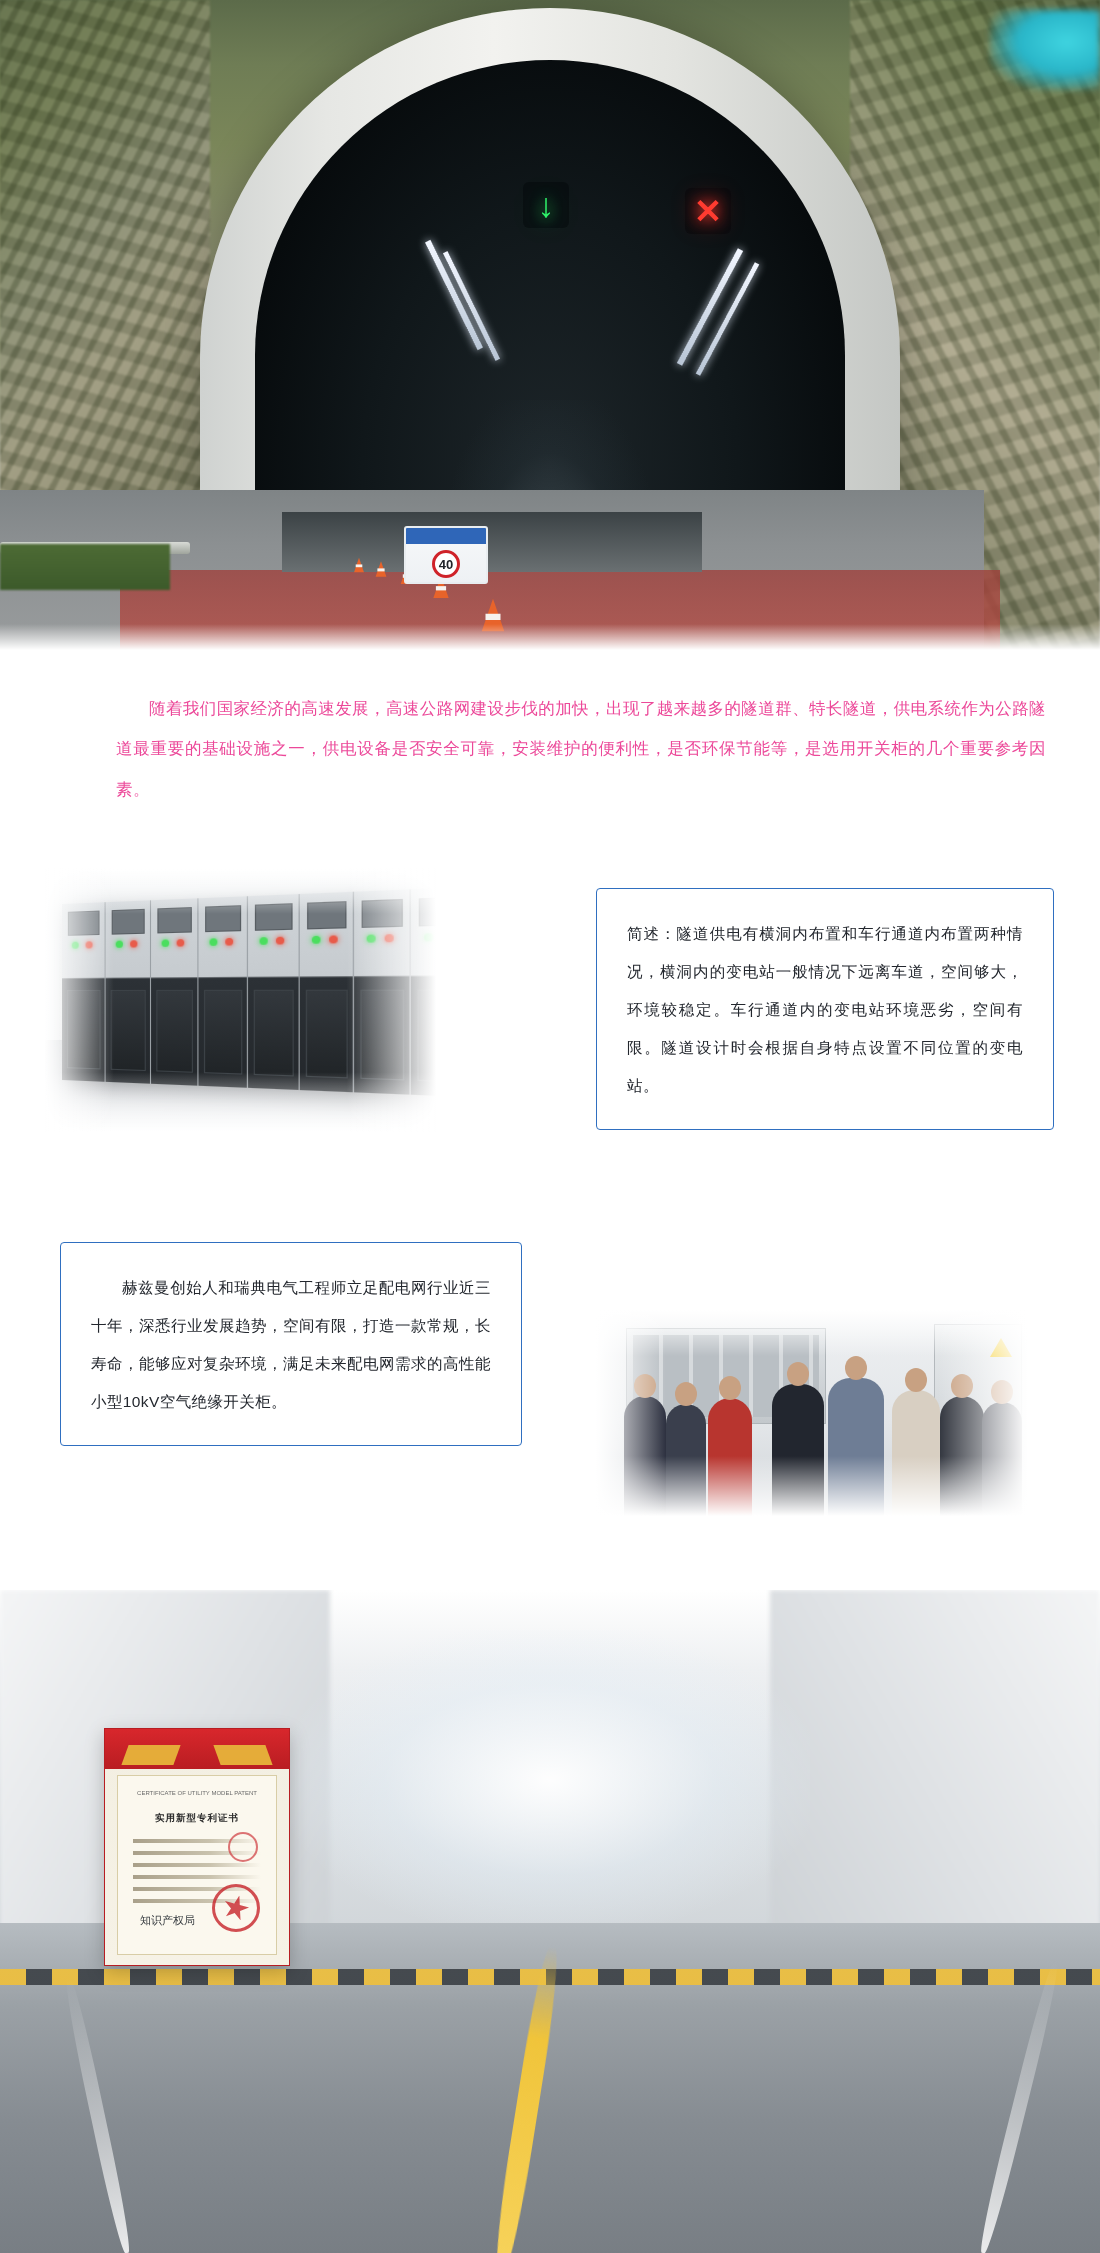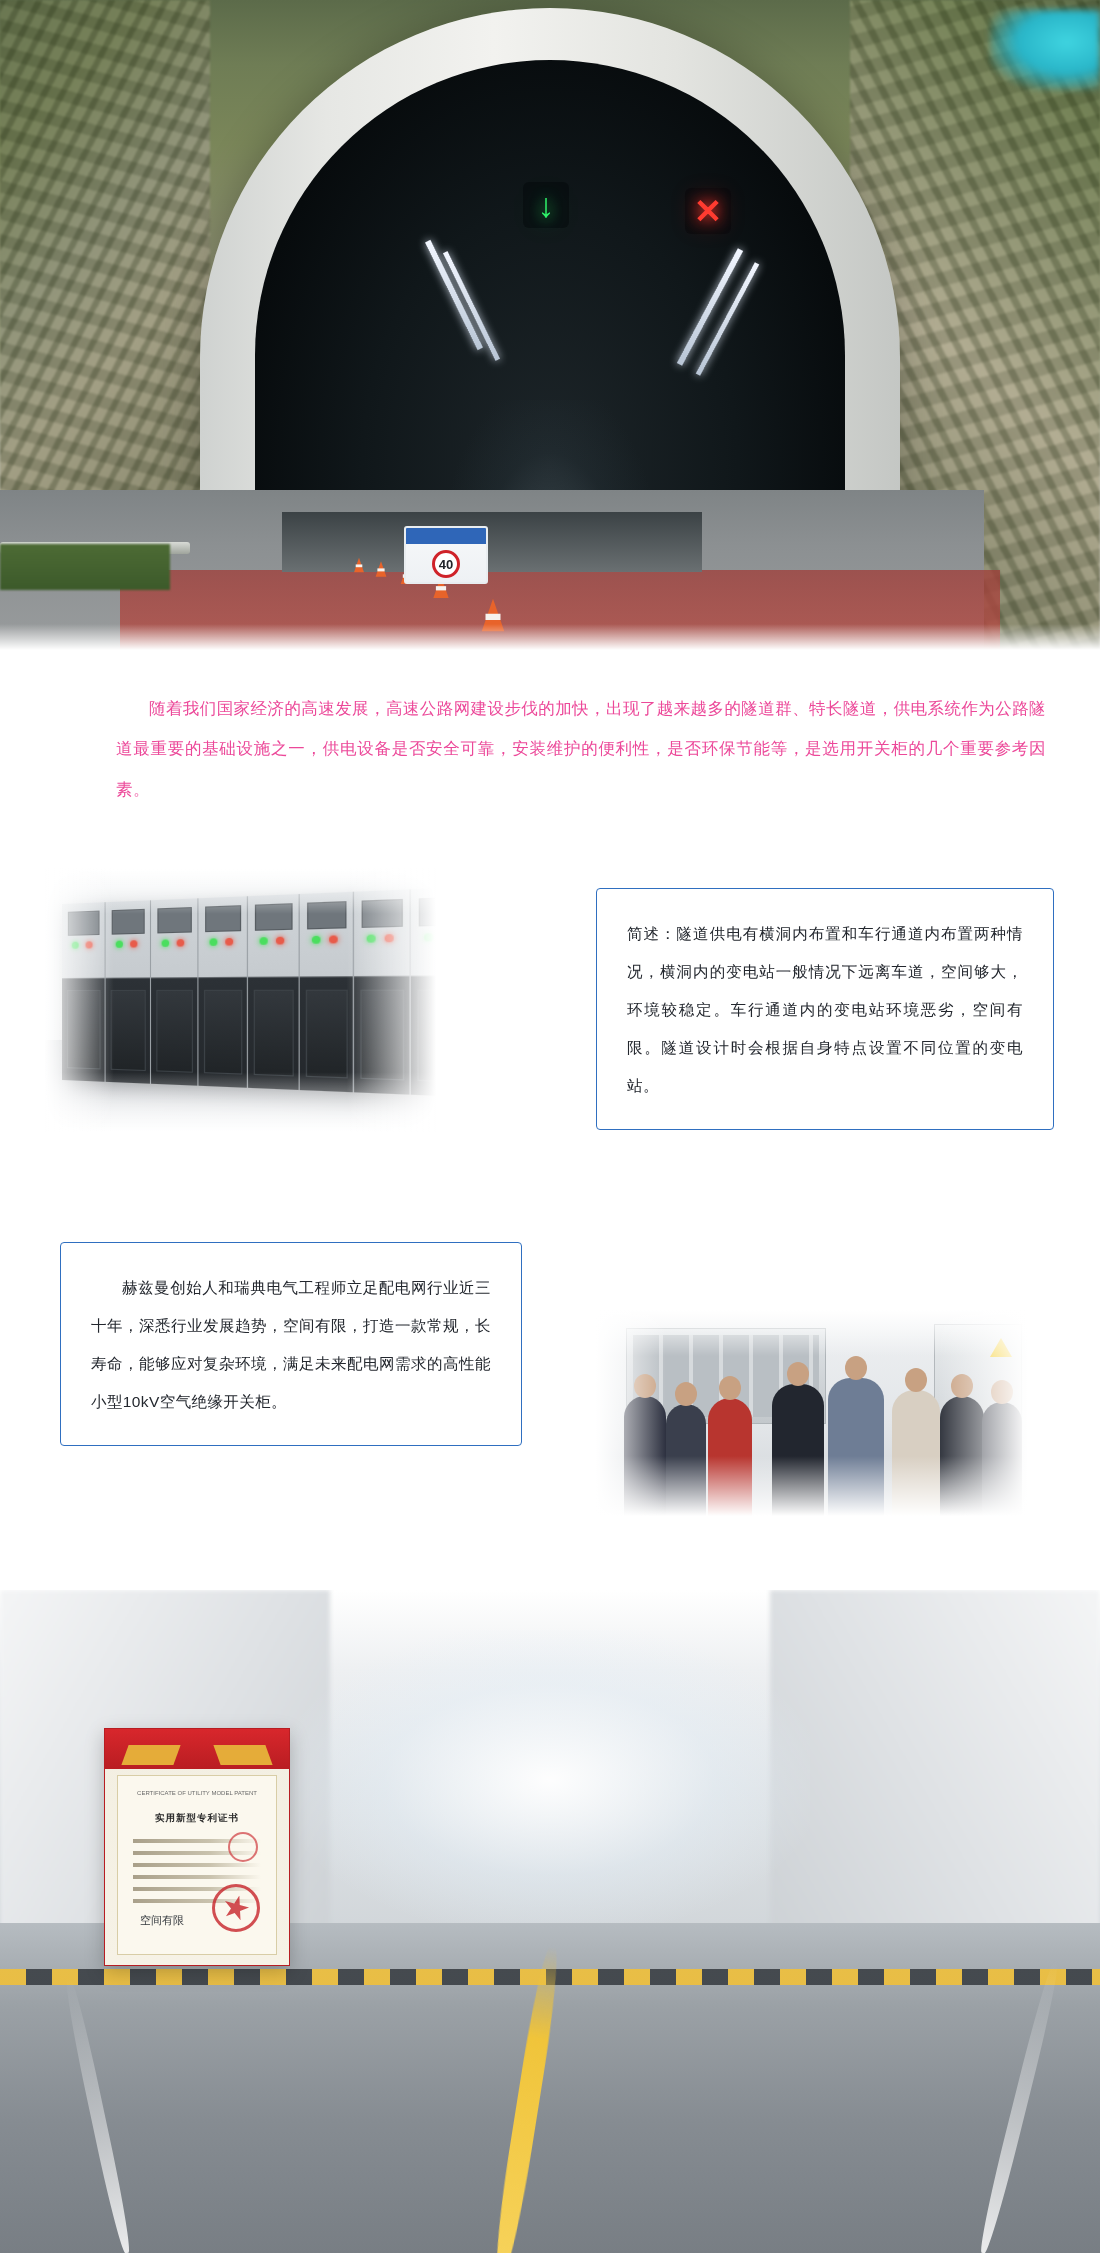--- a/index.html
+++ b/index.html
@@ -567,19 +567,19 @@
       <div class="cert-title">实用新型专利证书</div>
       <div class="cert-lines">
         <div></div>
           <div></div>
           <div></div>
           <div></div>
           <div></div>
           <div></div>
       </div>
       <div class="cert-stamp-tr"></div>
-      <div class="cert-sign">空间有限</div>
+      <div class="cert-sign">知识产权局</div>
       <div class="cert-seal"></div>
     </div>
   </div>
 
 
 </div>
 
 </body></html>

